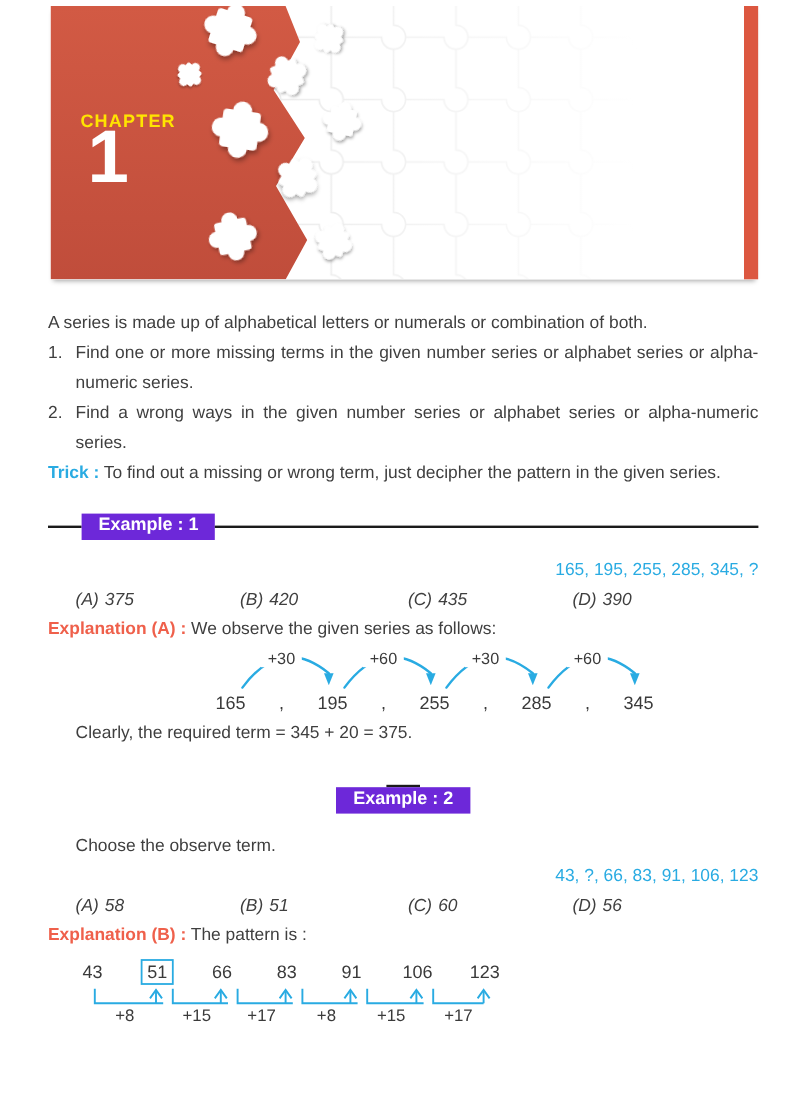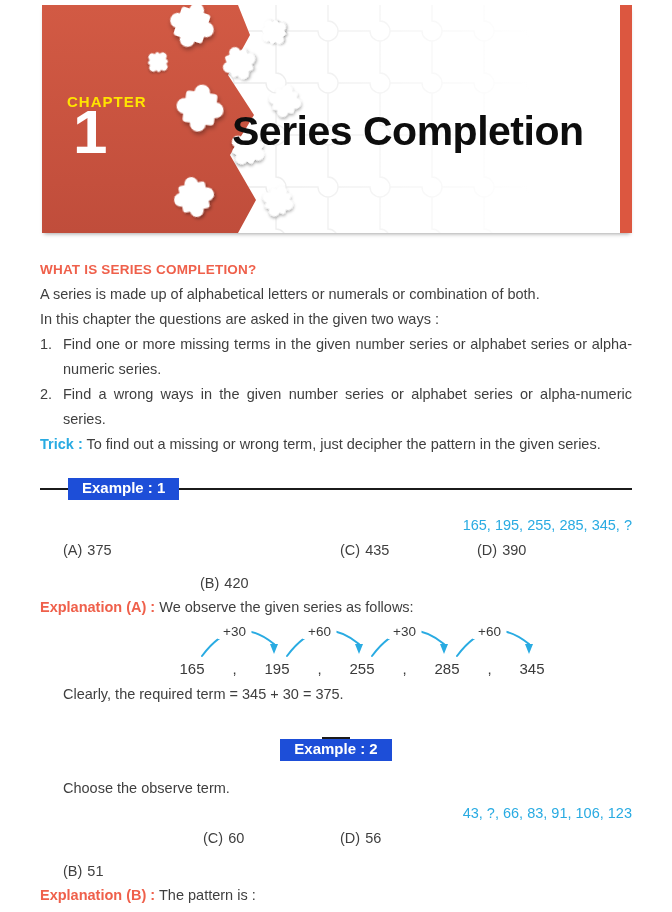--- a/index.html
+++ b/index.html
@@ -41,30 +41,30 @@
   .list-num{width:23px;flex:0 0 23px;}
   .list-text{flex:1;text-align:justify;}
   .trick-label{color:#29abe2;font-weight:bold;}
   .expl-label{color:#ef604b;font-weight:bold;}
 
   
   .example-head{display:flex;align-items:center;margin:21px 0 13px;}
   .rule-left{width:28px;border-top:2px solid #1b1b1b;}
   .rule-right{flex:1;border-top:2px solid #1b1b1b;}
   .example-badge{
-    background:#1d4ed8;color:#ffffff;font-weight:bold;font-size:15px;
+    background:#6d28d9;color:#ffffff;font-weight:bold;font-size:15px;
     padding:1px 14px 3px;line-height:18px;
   }
   .question{margin:0;padding-left:23px;line-height:25px;}
   .series-line{margin:0;text-align:right;color:#29abe2;line-height:22px;}
   .options-row{display:flex;padding-left:23px;line-height:24px;}
-  .option{white-space:nowrap;}
+  .option{white-space:nowrap;font-style:italic;}
   .option .opt-label{margin-right:5px;}
   .opt-w1{width:137px;}
-  .opt-w2{width:140px;margin-top:33px;}
+  .opt-w2{width:140px;}
   .opt-w3{width:137px;}
   .explanation{margin:0;line-height:26px;}
   .arc-diagram{margin:2px 0 2px 122px;display:block;}
   .conclusion{margin:0;padding-left:23px;line-height:25px;}
   .bracket-diagram{margin:6px 0 0 22px;display:block;}
 
   svg text{font-family:"Liberation Sans",sans-serif;}
 </style>
 </head>
 <body>
@@ -104,29 +104,26 @@
       <use href="#pp" transform="translate(158,103) rotate(8) scale(1.05)" fill="#ffffff" filter="url(#ds)"></use>
       <use href="#pp" transform="translate(206,143) rotate(32) scale(0.8)" fill="#ffffff" filter="url(#ds)"></use>
       <use href="#pp" transform="translate(152,192) rotate(-12) scale(0.9)" fill="#ffffff" filter="url(#ds)"></use>
       <use href="#pp" transform="translate(116,57) rotate(40) scale(0.5)" fill="#ffffff" filter="url(#ds)"></use>
       <use href="#pp" transform="translate(232,27) rotate(-35) scale(0.6)" fill="#ffffff" filter="url(#ds)"></use>
       <use href="#pp" transform="translate(236,196) rotate(20) scale(0.7)" fill="#ffffff" filter="url(#ds)"></use>
       <use href="#pp" transform="translate(243,96) rotate(12) scale(0.72)" fill="#ffffff" filter="url(#ds)"></use>
     </svg>
     <div class="chapter-label">CHAPTER</div>
     <div class="chapter-number">1</div>
-    <h1 class="banner-title">Series Completion</h1>
     <div class="banner-bar"></div>
   </header>
 
   <main class="content">
 
-    <h2 class="section-heading">WHAT IS SERIES COMPLETION?</h2>
     <p>A series is made up of alphabetical letters or numerals or combination of both.</p>
-    <p>In this chapter the questions are asked in the given two ways :</p>
 
     <div class="list-item">
       <span class="list-num">1.</span>
       <span class="list-text">Find one or more missing terms in the given number series or alphabet series or alpha-numeric series.</span>
     </div>
     <div class="list-item">
       <span class="list-num">2.</span>
       <span class="list-text">Find a wrong ways in the given number series or alphabet series or alpha-numeric series.</span>
     </div>
 
@@ -181,34 +178,35 @@
           <text x="115" y="52">195</text>
           <text x="157.5" y="52">,</text>
           <text x="200" y="52">255</text>
           <text x="242.5" y="52">,</text>
           <text x="285" y="52">285</text>
           <text x="327.5" y="52">,</text>
           <text x="370" y="52">345</text>
         </g>
       </svg>
 
-      <p class="conclusion">Clearly, the required term = 345 + 30 = 375.</p>
+      <p class="conclusion">Clearly, the required term = 345 + 20 = 375.</p>
     </section>
 
     <section>
       <div class="example-head" style="margin-top:30px;flex-direction:column;">
         <div class="rule-left"></div>
         <div class="example-badge">Example : 2</div>
         <div class="rule-right"></div>
       </div>
 
       <p class="question">Choose the observe term.</p>
       <p class="series-line">43, ?, 66, 83, 91, 106, 123</p>
 
       <div class="options-row">
+        <span class="option opt-w1"><span class="opt-label">(A)</span><span>58</span></span>
         <span class="option opt-w2"><span class="opt-label">(B)</span><span>51</span></span>
         <span class="option opt-w3"><span class="opt-label">(C)</span><span>60</span></span>
         <span class="option"><span class="opt-label">(D)</span><span>56</span></span>
       </div>
 
       <p class="explanation"><span class="expl-label">Explanation (B) :</span> <span>The pattern is :</span></p>
 
       <svg class="bracket-diagram" width="370" height="58" viewBox="0 0 370 58">
         <g fill="#3a3a3a" font-size="15" text-anchor="middle">
           <text x="15" y="17">43</text>

